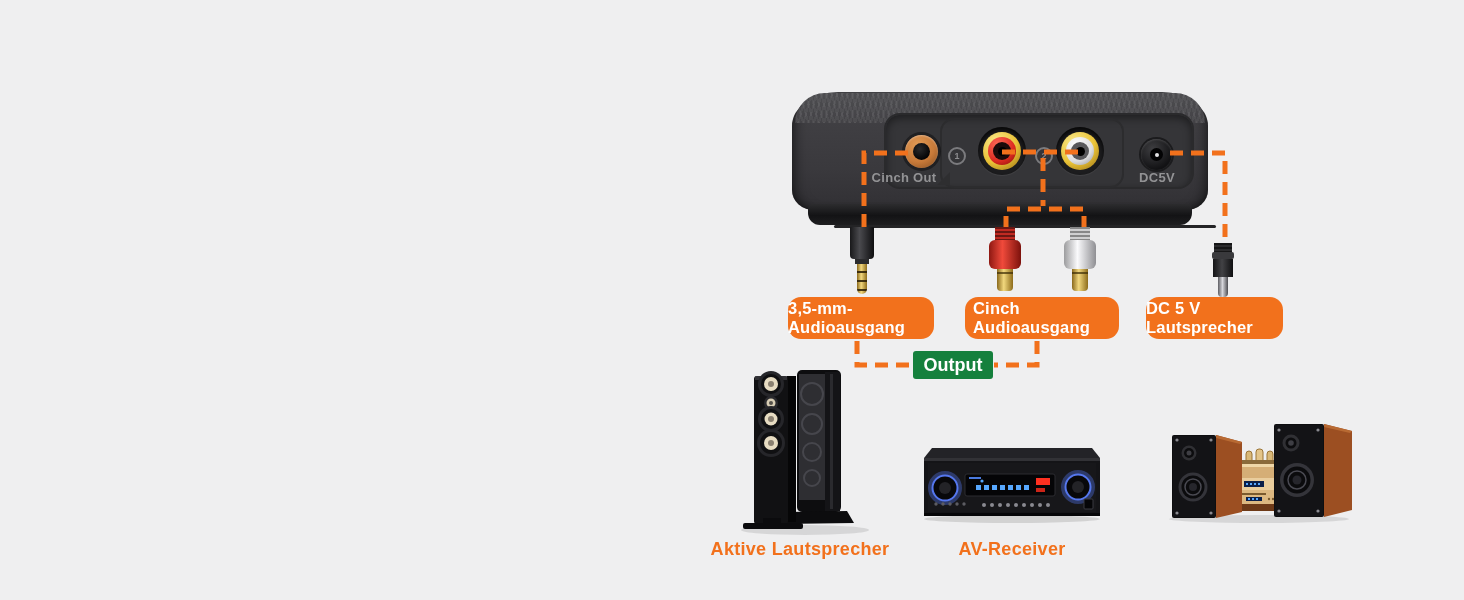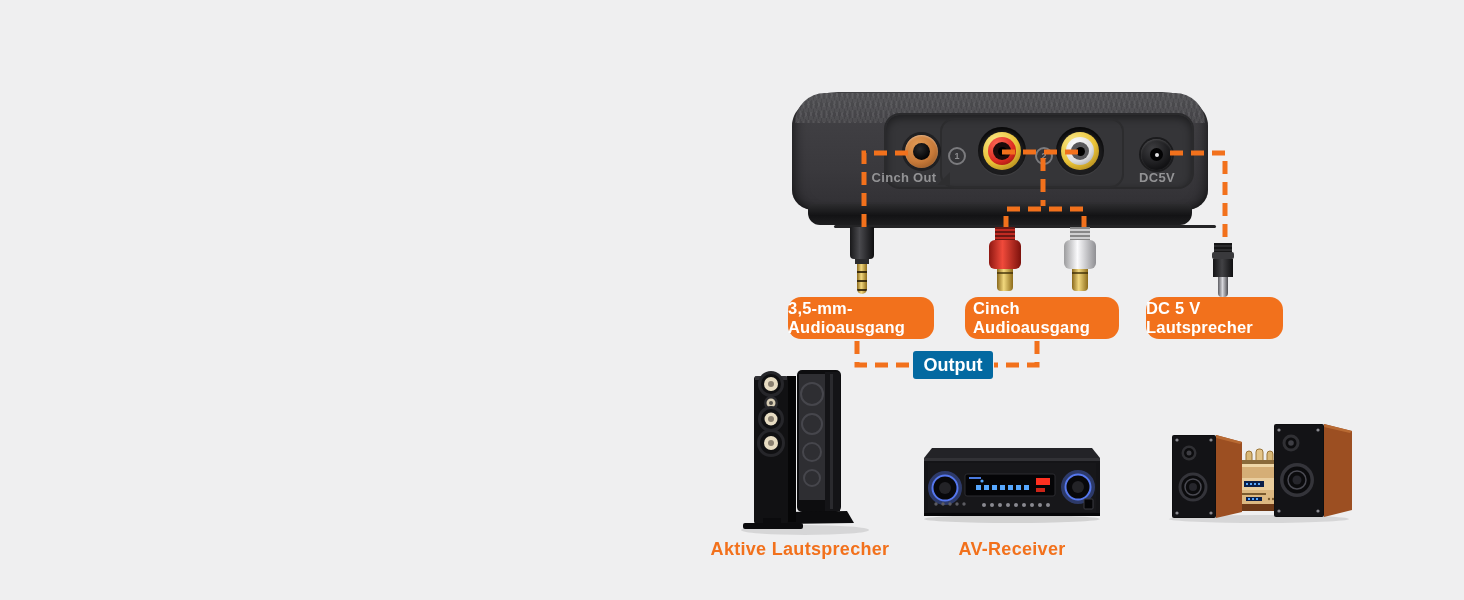--- a/index.html
+++ b/index.html
@@ -95,21 +95,21 @@
   
   #connectors{left:0;top:0;z-index:5;pointer-events:none;}
 
   
   .callout{z-index:8;background:#f2711c;border-radius:13px;color:#fff;text-align:left;
     font-weight:bold;font-size:16.5px;line-height:19px;display:flex;flex-direction:column;justify-content:center;
     letter-spacing:.2px;}
   #callout-jack{left:788px;top:297px;width:146px;height:42px;}
   #callout-cinch{left:965px;top:297px;width:146px;height:42px;padding-left:8px;}
   #callout-dc{left:1146px;top:297px;width:137px;height:42px;}
-  #callout-output{left:913px;top:351px;width:80px;height:28px;z-index:8;background:#0369a1;border-radius:3px;
+  #callout-output{left:913px;top:351px;width:80px;height:28px;z-index:8;background:#15803d;border-radius:3px;
     color:#fff;font-weight:bold;font-size:18px;line-height:28px;text-align:center;}
 
   
   .illus{z-index:2;}
   #illus-speakers{left:733px;top:360px;}
   #illus-receiver{left:918px;top:444px;}
   #illus-hifi{left:1162px;top:420px;}
 
   .caption{z-index:3;color:#f2711c;font-weight:bold;font-size:18px;text-align:center;letter-spacing:.3px;}
   #caption-speakers{left:690px;top:539px;width:220px;}

